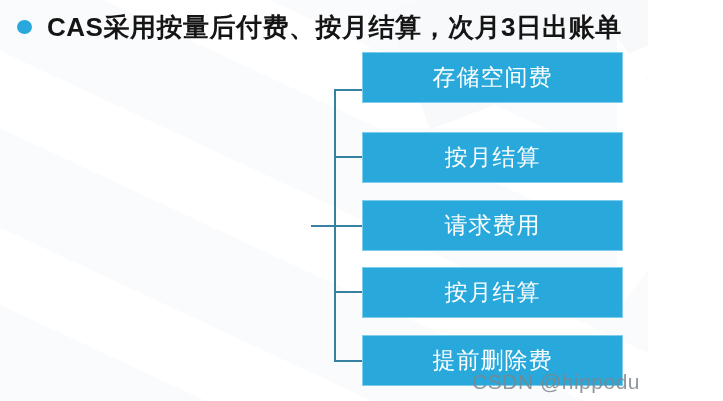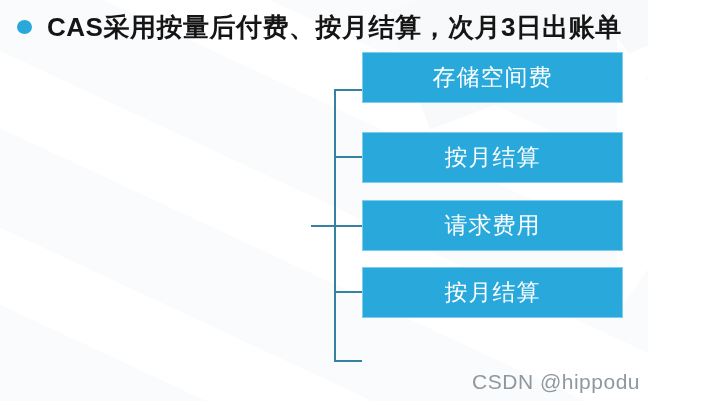--- a/index.html
+++ b/index.html
@@ -149,16 +149,19 @@
   </div>
   <div class="node child-node child-1">
     <span>按月结算</span>
   </div>
   <div class="node child-node child-2">
     <span>请求费用</span>
   </div>
   <div class="node child-node child-3">
     <span>按月结算</span>
   </div>
+  <div class="node child-node child-4">
+    <span>提前删除费</span>
+  </div>
 
   <div class="watermark">CSDN @hippodu</div>
 
 </div>
 
 </body></html>

